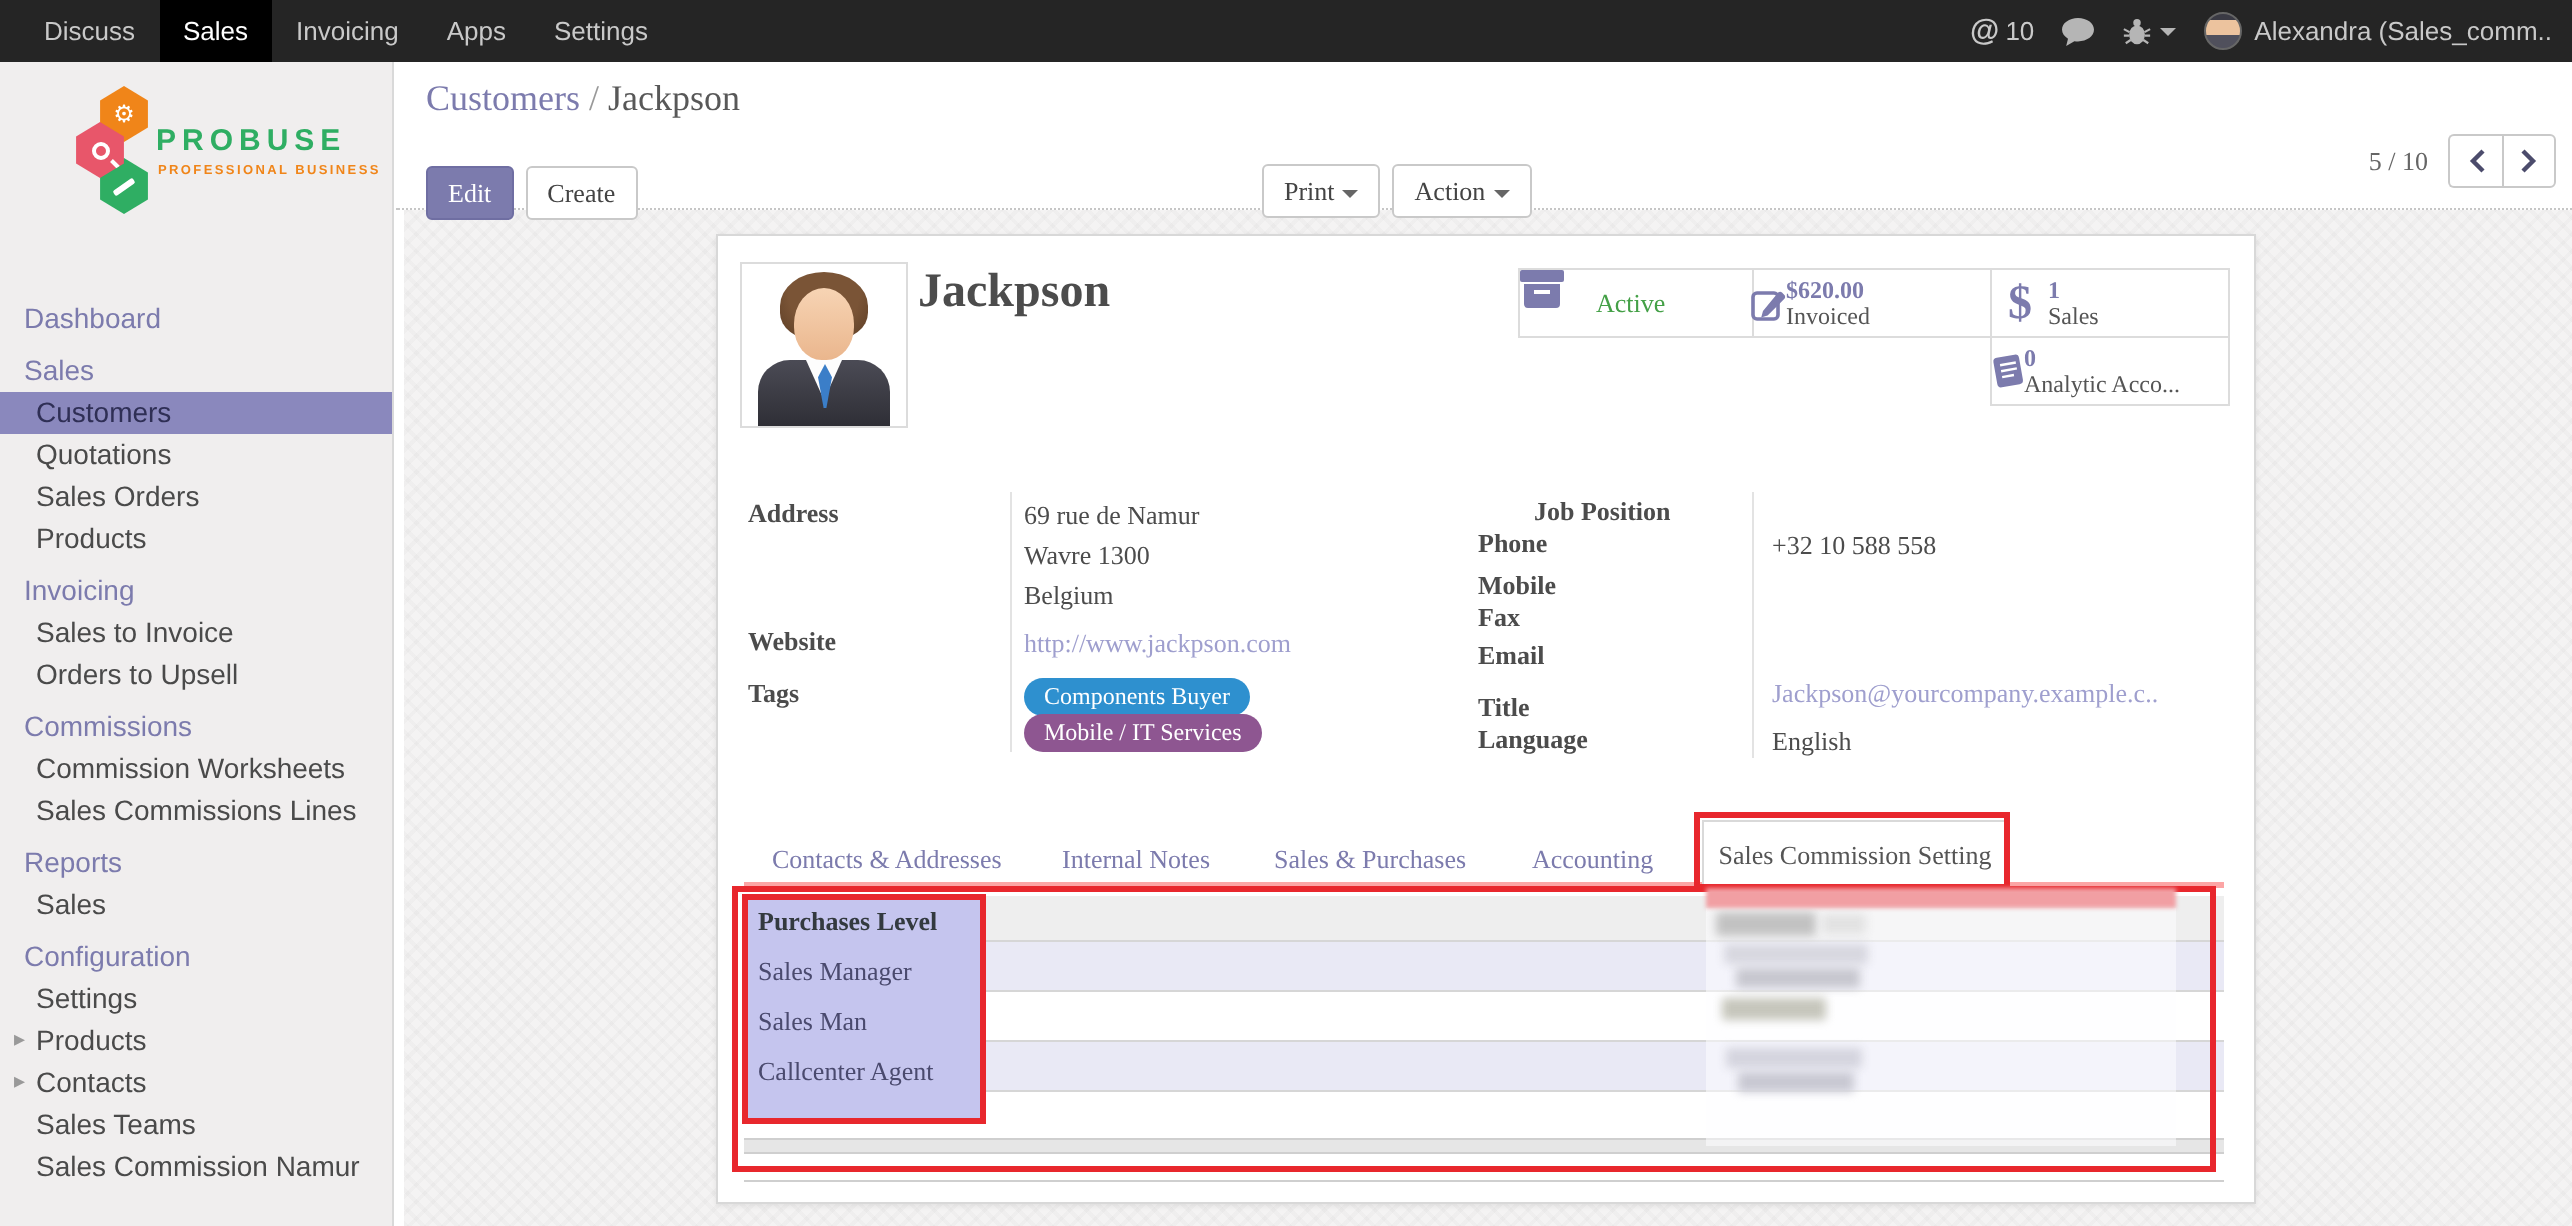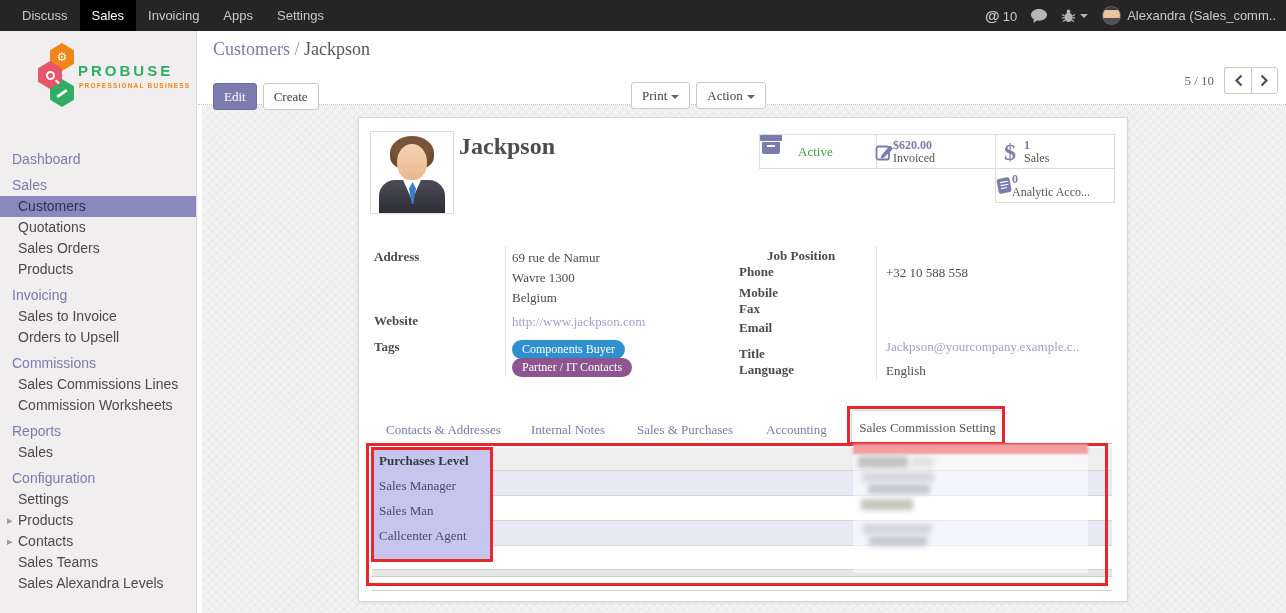--- a/index.html
+++ b/index.html
@@ -83,21 +83,21 @@
   .archive-icon .bin { left:2px; top:7px; width:18px; height:12px; background:#7c7bad; border-radius:0 0 2px 2px; }
   .archive-icon .minus { left:7px; top:10px; width:8px; height:2px; background:#fff; }
   .dollar-icon { position:static; color:#7c7bad; font-size:24px; font-weight:bold; line-height:24px; }
 
   .flabel { font-size:13px; font-weight:bold; color:#4c4c4c; }
   .fval { font-size:13px; color:#4c4c4c; }
   .flink { font-size:13px; color:#9f9fce; cursor:pointer; }
   .vline { width:1px; background:#e3e3e3; }
   .tag-pill { position:static; display:inline-block; border-radius:10px; padding:2px 10px; font-size:12px; color:#fff; }
 
-  .tabs-row { left:13px; top:295px; width:740px; height:31px; border-bottom:1px solid #fca5a5; }
+  .tabs-row { left:13px; top:295px; width:740px; height:31px; border-bottom:3px solid #fca5a5; }
   .tab { top:9px; font-size:13px; color:#7c7bad; cursor:pointer; white-space:nowrap; }
   .tab-active-box { left:492px; top:292px; width:153px; height:35px; background:#fff; border:1px solid #d9d9d9; border-bottom:none; text-align:center; line-height:33px; font-size:13px; color:#555; cursor:pointer; z-index:3; }
 
   .trow { left:13px; width:740px; border-bottom:1px solid #d6d6d6; cursor:pointer; }
   .t-footer { left:13px; top:451px; width:740px; height:8px; background:#e6e6e6; border-top:1px solid #cfcfcf; border-bottom:1px solid #cfcfcf; }
   .bottom-hr { left:13px; top:472px; width:740px; height:1px; background:#cfcfcf; }
 
   .anno { border:3px solid #e8272d; background:transparent; z-index:6; pointer-events:none; }
   .col-highlight { left:12px; top:329px; width:122px; height:115px; background:#c5c5ee; border:3px solid #e8272d; z-index:5; }
   .col-highlight .ch-head { left:5px; top:3px; font-size:13px; font-weight:bold; color:#333a3f; white-space:nowrap; }
@@ -159,30 +159,30 @@
     <div class="nav-heading">Dashboard</div>
     <div class="nav-heading">Sales</div>
     <div class="nav-item active">Customers</div>
     <div class="nav-item">Quotations</div>
     <div class="nav-item">Sales Orders</div>
     <div class="nav-item">Products</div>
     <div class="nav-heading">Invoicing</div>
     <div class="nav-item">Sales to Invoice</div>
     <div class="nav-item">Orders to Upsell</div>
     <div class="nav-heading">Commissions</div>
+    <div class="nav-item">Commission Worksheets</div>
     <div class="nav-item">Sales Commissions Lines</div>
-    <div class="nav-item">Commission Worksheets</div>
     <div class="nav-heading">Reports</div>
     <div class="nav-item">Sales</div>
     <div class="nav-heading">Configuration</div>
     <div class="nav-item">Settings</div>
     <div class="nav-item"><span class="arrow">▸</span><span style="position:static">Products</span></div>
     <div class="nav-item"><span class="arrow">▸</span><span style="position:static">Contacts</span></div>
     <div class="nav-item">Sales Teams</div>
-    <div class="nav-item">Sales Alexandra Levels</div>
+    <div class="nav-item">Sales Commission Namur</div>
   </div>
 </div>
 
 <div class="main">
 
   <div class="control-panel">
     <div class="breadcrumb">
       <span class="bc-link">Customers</span>
       <span>/</span>
       <span class="bc-current">Jackpson</span>
@@ -270,21 +270,21 @@
 
       <div class="vline" style="left:146px;top:128px;height:130px;"></div>
       <div class="flabel" style="left:15px;top:131px;">Address</div>
       <div class="fval" style="left:153px;top:132px;">69 rue de Namur</div>
       <div class="fval" style="left:153px;top:152px;">Wavre 1300</div>
       <div class="fval" style="left:153px;top:172px;">Belgium</div>
       <div class="flabel" style="left:15px;top:195px;">Website</div>
       <div class="flink" style="left:153px;top:196px;">http://www.jackpson.com</div>
       <div class="flabel" style="left:15px;top:221px;">Tags</div>
       <div style="left:153px;top:221px;"><span class="tag-pill" style="background:#2e90cf;">Components Buyer</span></div>
-      <div style="left:153px;top:239px;"><span class="tag-pill" style="background:#8e5691;">Partner / IT Contacts</span></div>
+      <div style="left:153px;top:239px;"><span class="tag-pill" style="background:#8e5691;">Mobile / IT Services</span></div>
 
       <div class="vline" style="left:517px;top:128px;height:133px;"></div>
       <div class="flabel" style="left:380px;top:130px;margin-left:28px;">Job Position</div>
       <div class="flabel" style="left:380px;top:146px;">Phone</div>
       <div class="fval" style="left:527px;top:147px;">+32 10 588 558</div>
       <div class="flabel" style="left:380px;top:167px;">Mobile</div>
       <div class="flabel" style="left:380px;top:183px;">Fax</div>
       <div class="flabel" style="left:380px;top:202px;">Email</div>
       <div class="flink" style="left:527px;top:203px;margin-top:18px;">Jackpson@yourcompany.example.c..</div>
       <div class="flabel" style="left:380px;top:228px;">Title</div>

